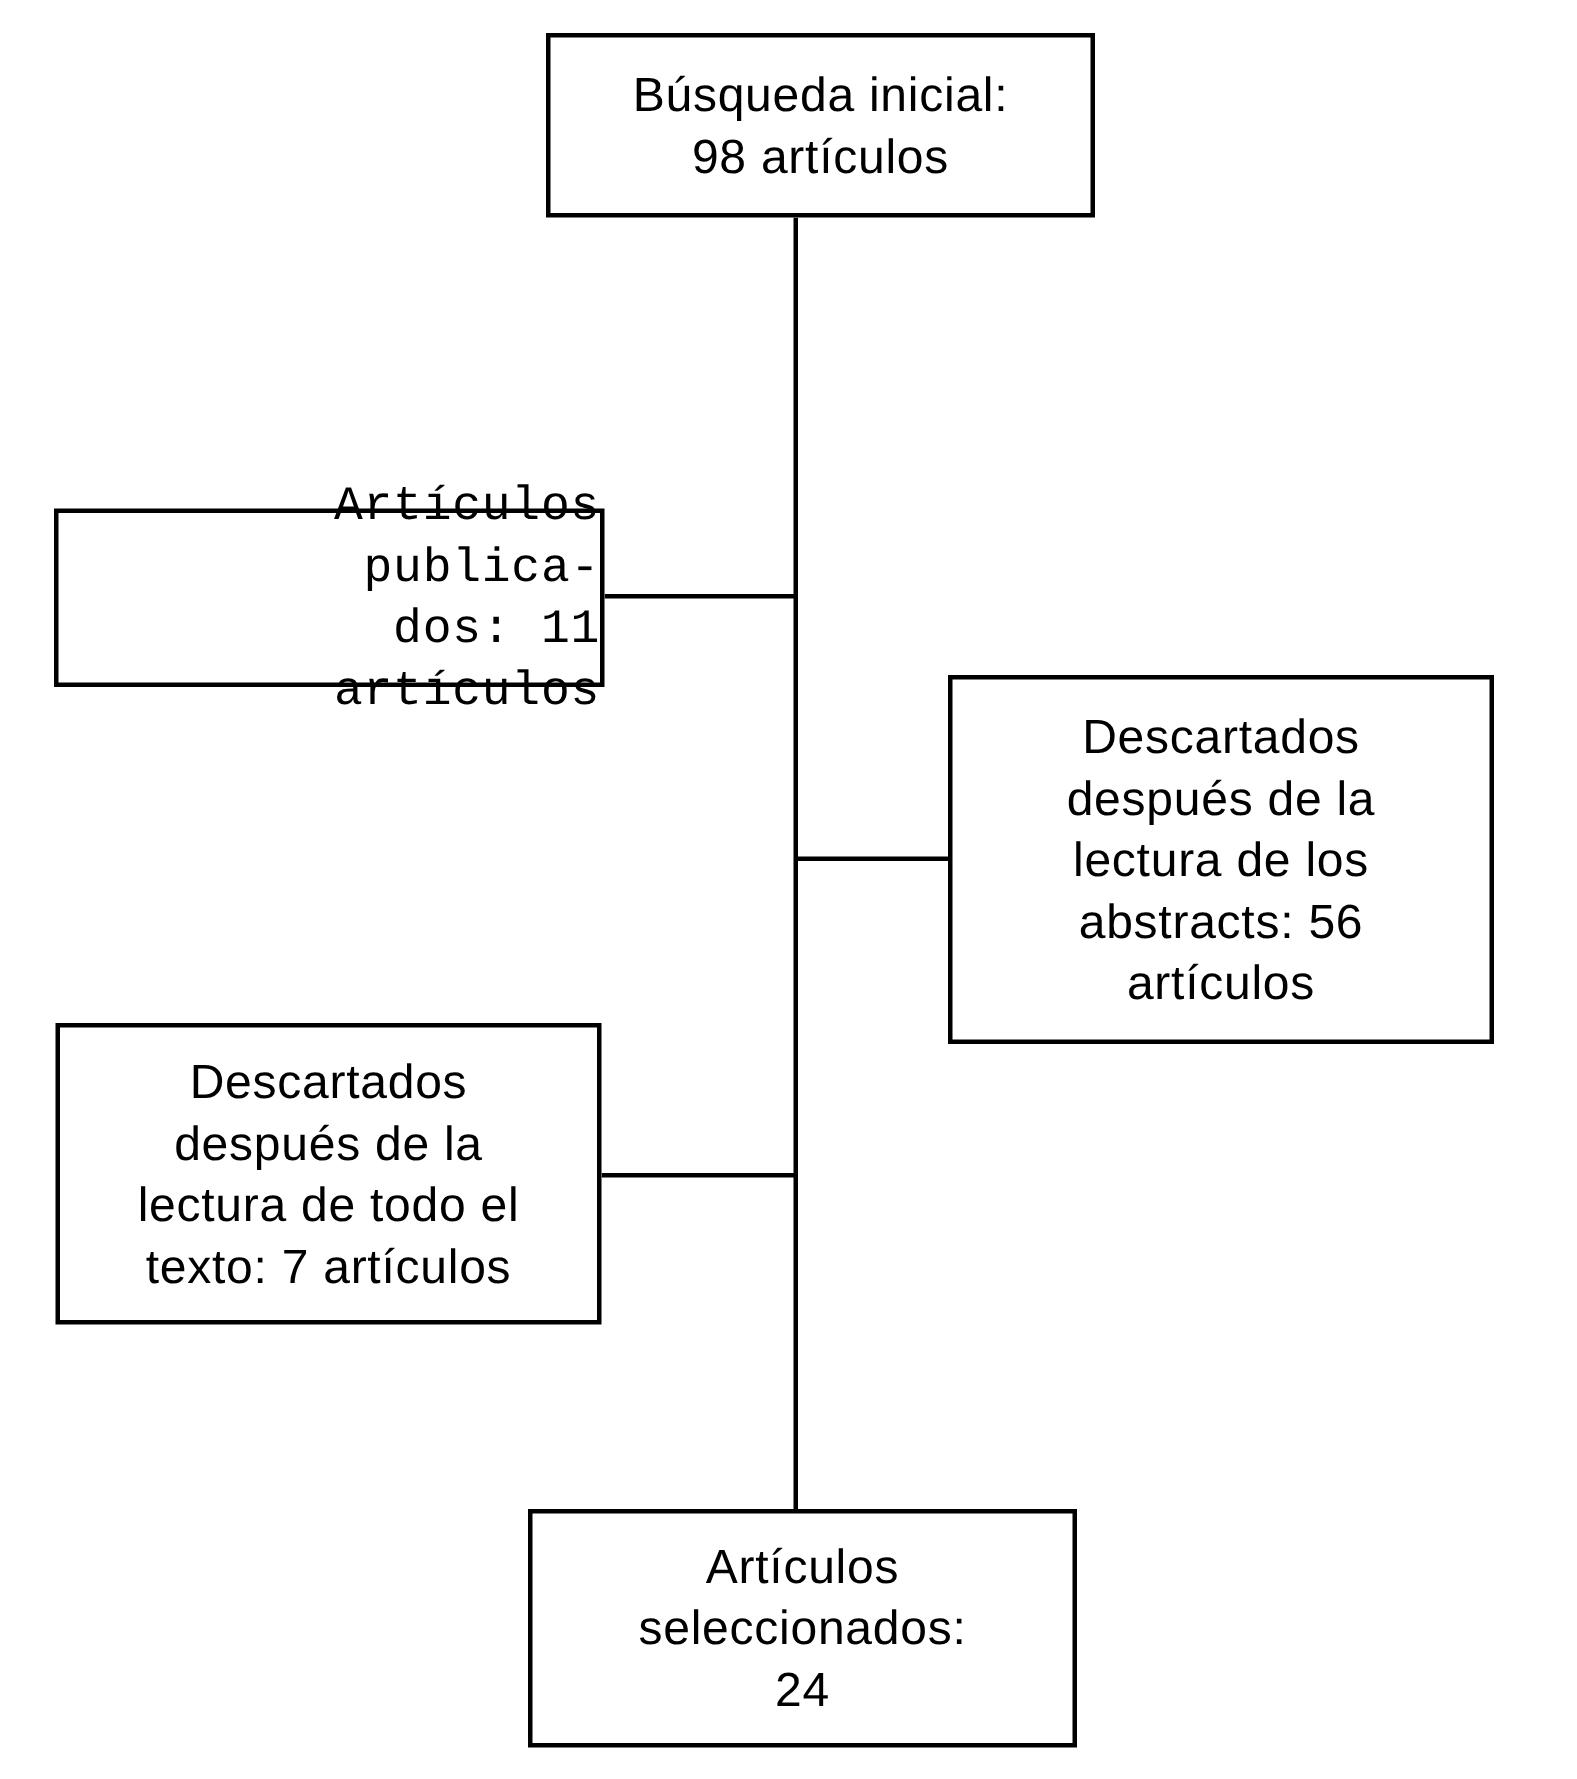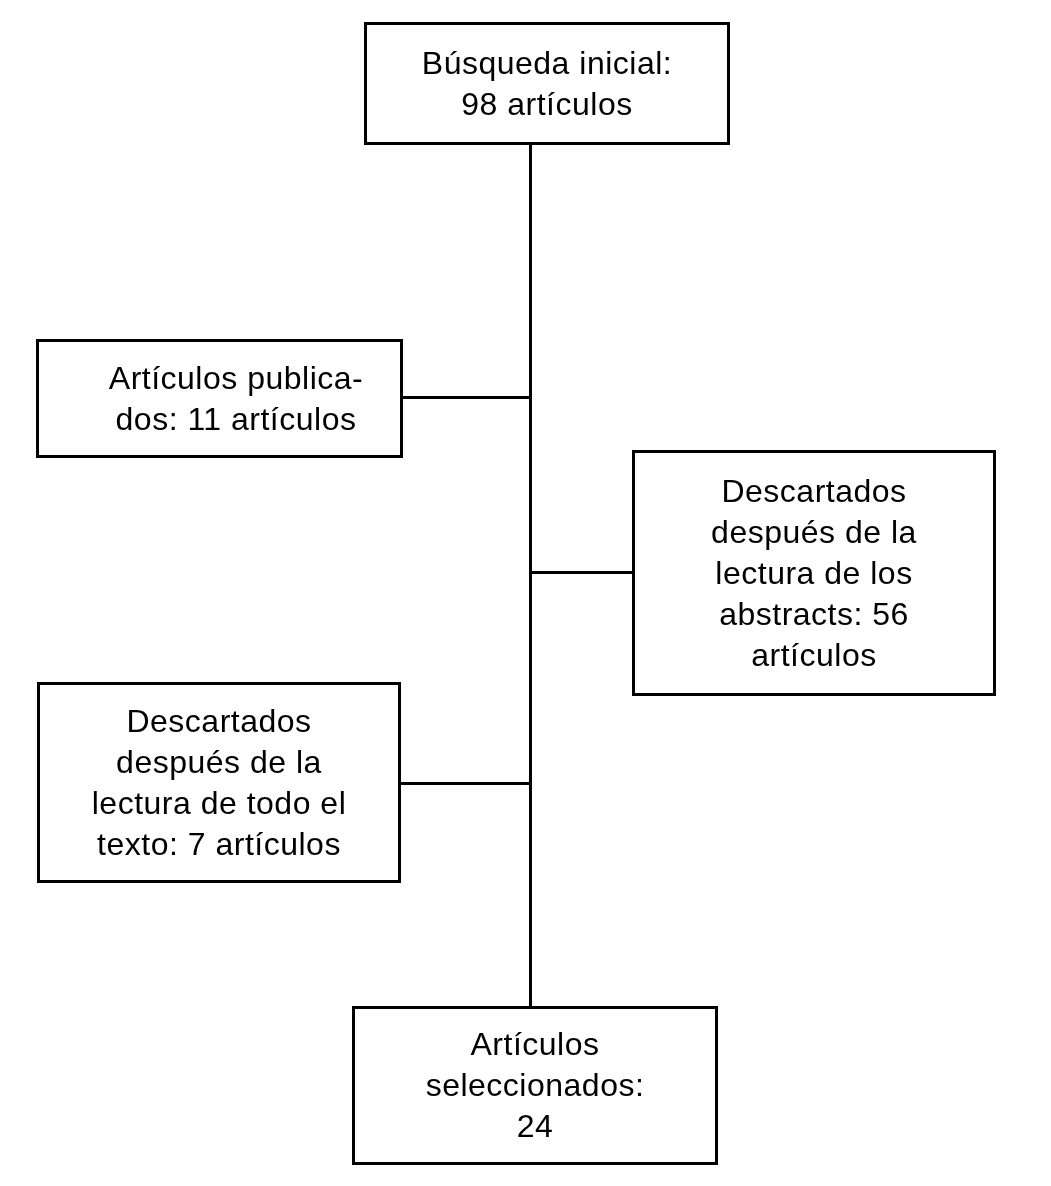--- a/index.html
+++ b/index.html
@@ -29,21 +29,21 @@
   .node-text {
     white-space: pre-line;
     text-align: center;
     font-size: 32px;
     line-height: 41px;
     letter-spacing: 0.5px;
     color: #000000;
   }
   .node-busqueda   { left: 352px; top: 22px;   width: 366px; height: 123px; margin-left: 12px; }
   .node-publicados { left: 36px;  top: 339px;  width: 367px; height: 119px; }
-  .node-publicados .node-text { text-align: center; width: 100%; padding-left: 33px; }
+  .node-publicados .node-text { text-align: right; width: 100%; padding-left: 33px; font-family: Liberation Mono, monospace; }
   .node-abstracts  { left: 632px; top: 450px;  width: 364px; height: 246px; }
   .node-texto      { left: 37px;  top: 682px;  width: 364px; height: 201px; }
   .node-seleccionados { left: 352px; top: 1006px; width: 366px; height: 159px; }
   .line {
     position: absolute;
     background: #000000;
     z-index: 1;
   }
   .line-trunk { left: 529px; top: 145px; width: 3px;   height: 863px; }
   .line-conn-publicados { left: 403px; top: 396px; width: 128px; height: 3px; }

